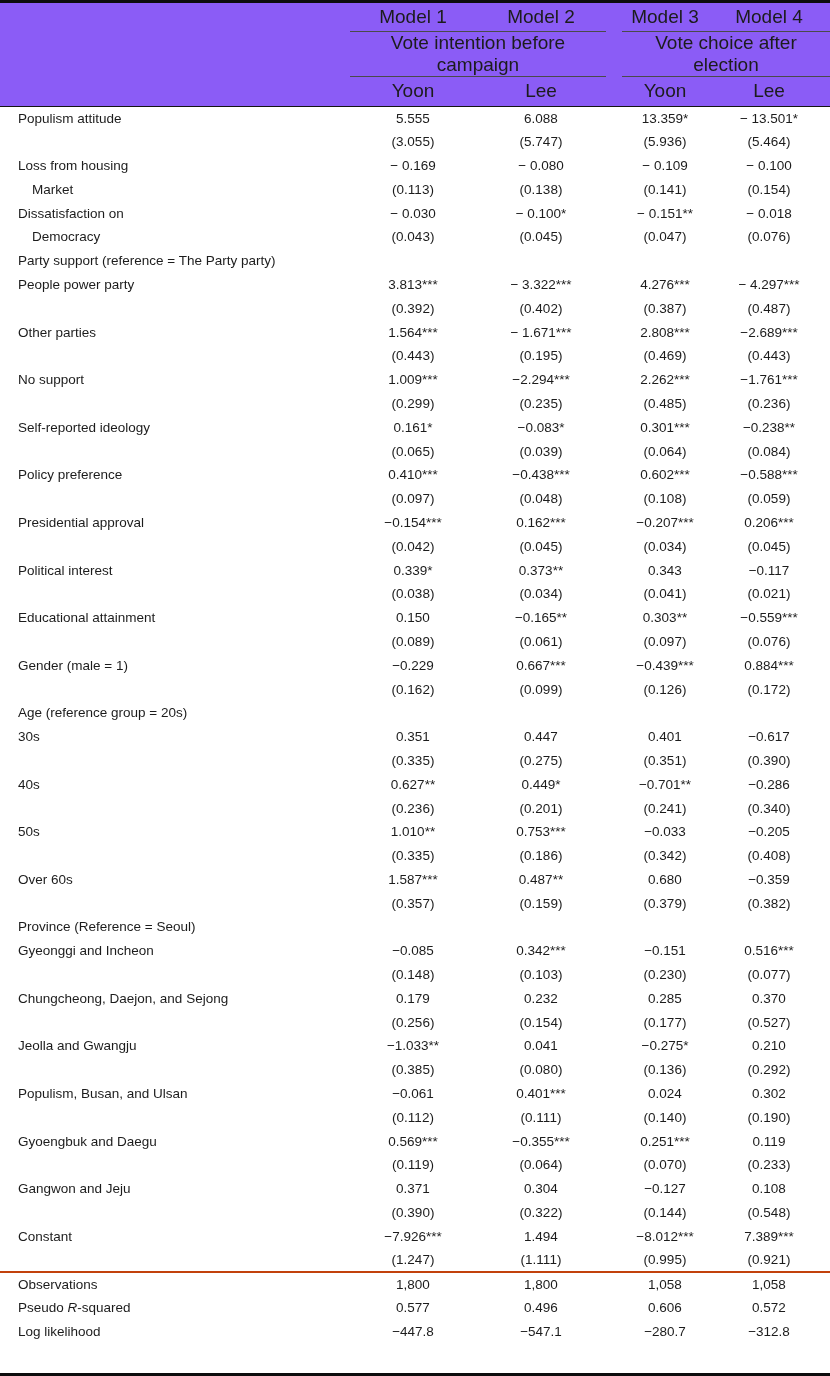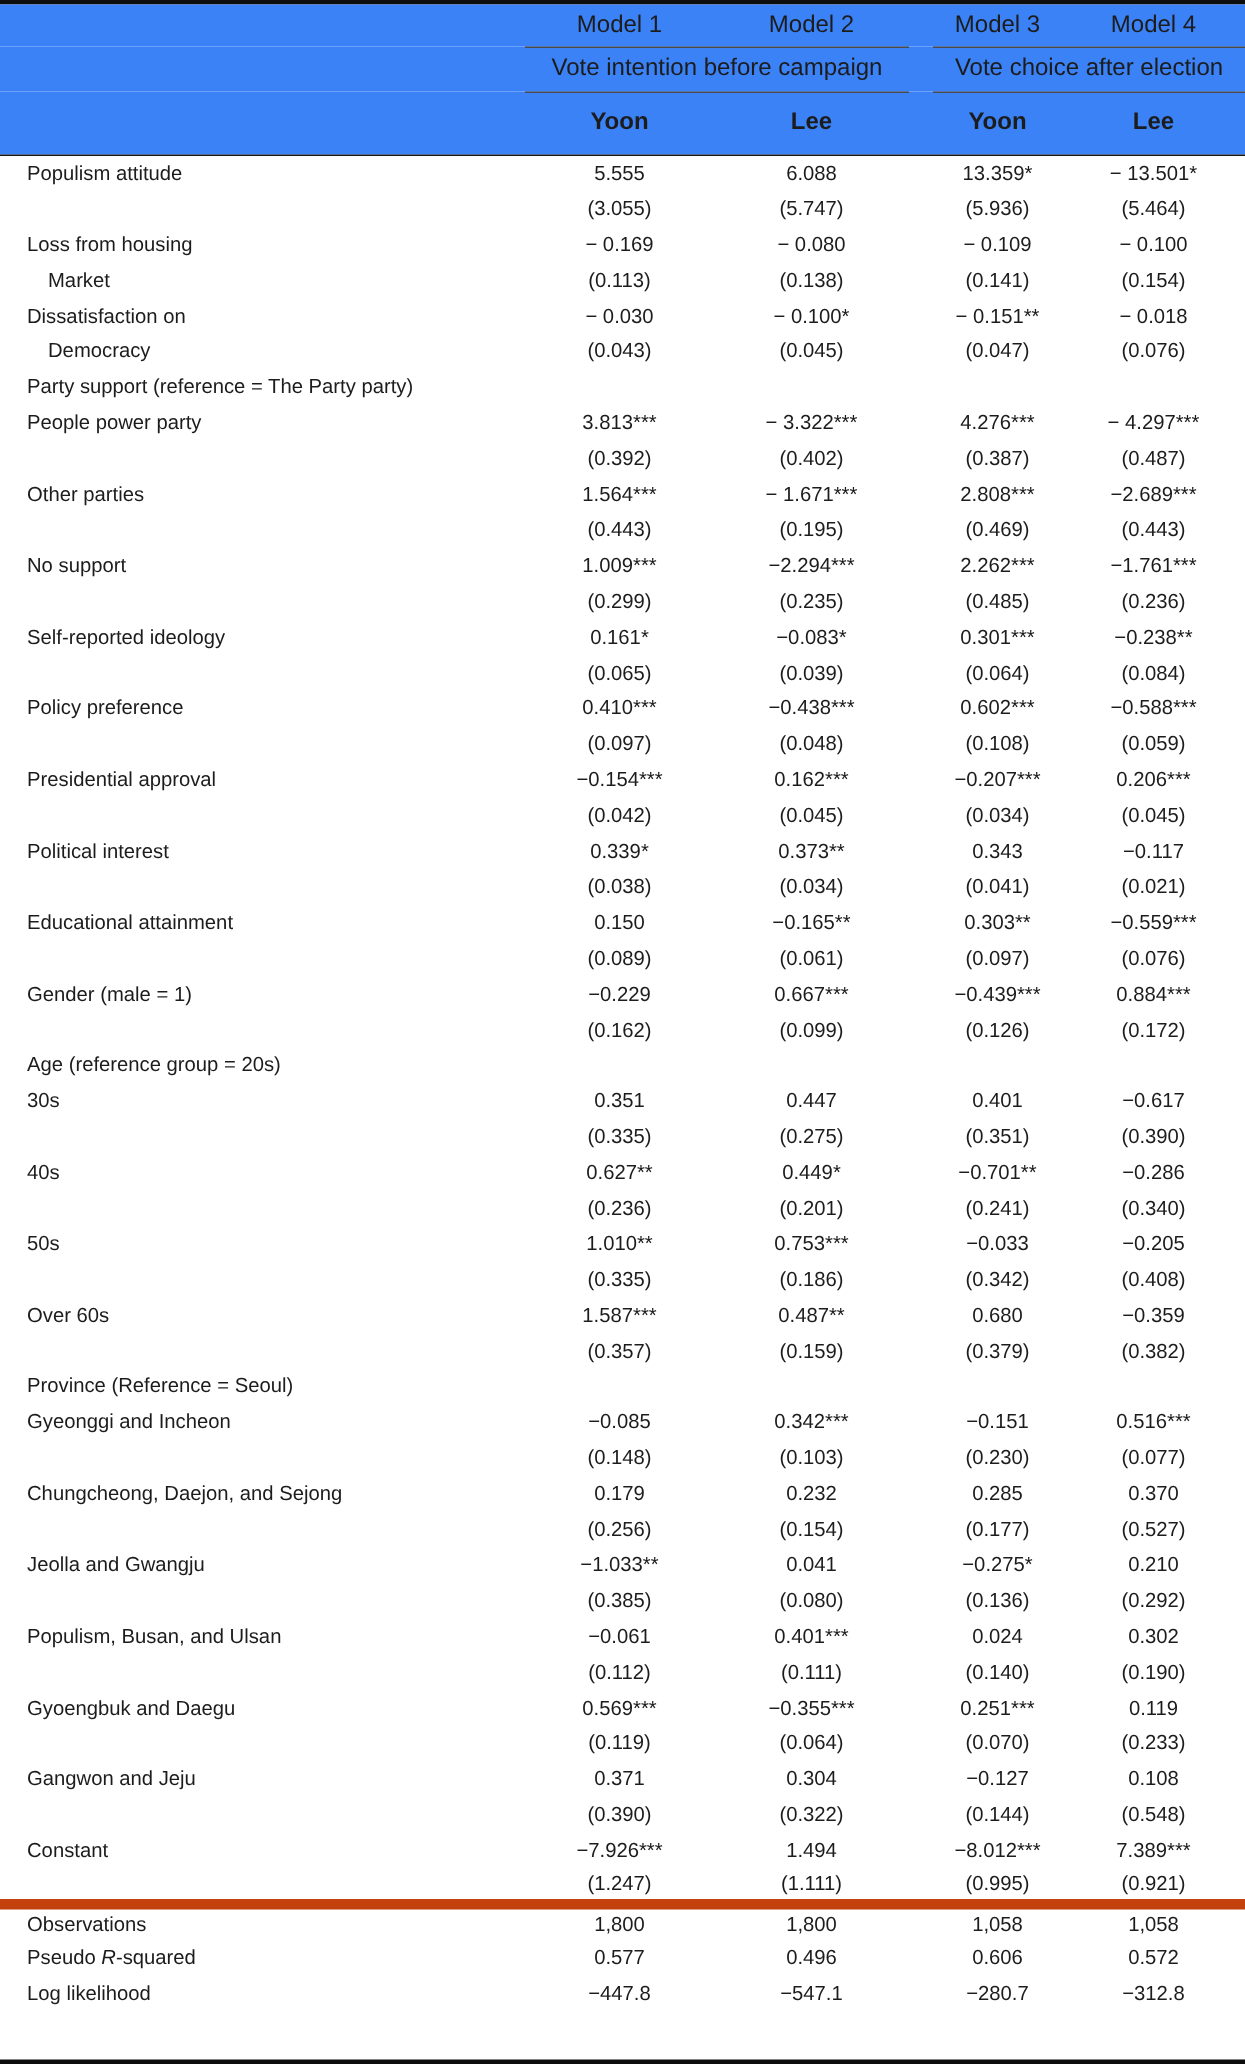--- a/index.html
+++ b/index.html
@@ -20,44 +20,44 @@
     table-layout: fixed;
   }
   col.c-label { width: 350px; }
   col.c-m1 { width: 126px; }
   col.c-m2 { width: 130px; }
   col.c-gap { width: 16px; }
   col.c-m3 { width: 86px; }
   col.c-m4 { width: 122px; }
 
   thead th {
-    background: #3b82f6;
+    background: #8b5cf6;
     font-weight: normal;
-    font-size: 16px;
+    font-size: 19px;
     color: #1c1c1c;
     padding: 0;
   }
   .models-row th { height: 28px; }
   .groups-row th { height: 30px; }
-  .sub-row th { height: 42px; border-bottom: 1.6px solid #141414; font-weight: bold; }
+  .sub-row th { height: 30px; border-bottom: 1.6px solid #141414; }
 
   .num { text-align: center; }
   .lbl { text-align: left; padding-left: 18px; }
   .lbl2 { padding-left: 32px; }
 
   .rule-b { border-bottom: 1px solid #4a4a4a; }
 
   tbody td {
     height: 23.8px;
     padding: 0;
     vertical-align: middle;
     white-space: nowrap;
     overflow: hidden;
   }
-  .rule-top td { border-top: 7px solid #c2410c; }
+  .rule-top td { border-top: 2px solid #c2410c; }
   i { font-style: italic; }
 </style>
 </head>
 <body>
 
 <div class="page">
   <table class="reg">
     <colgroup>
       <col class="c-label">
       <col class="c-m1">

